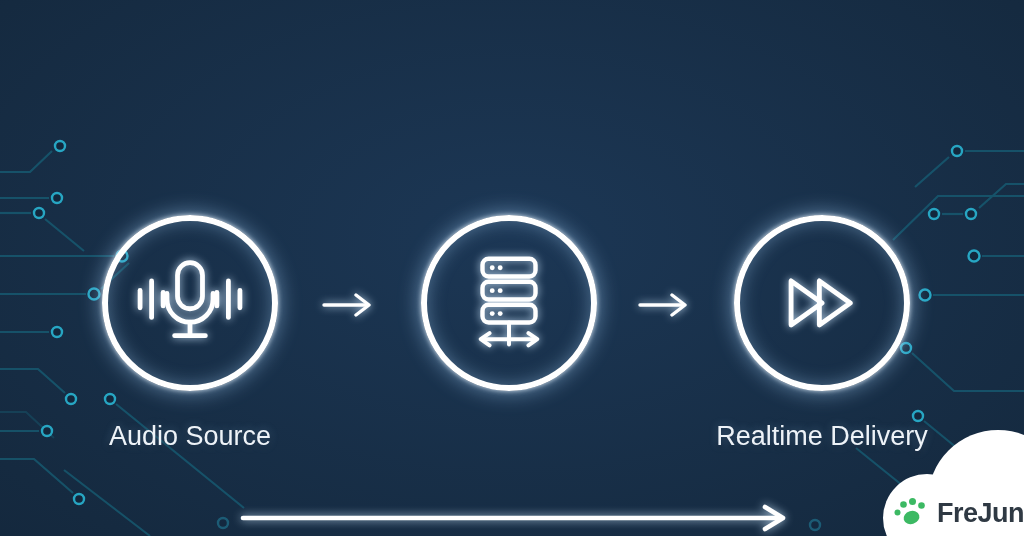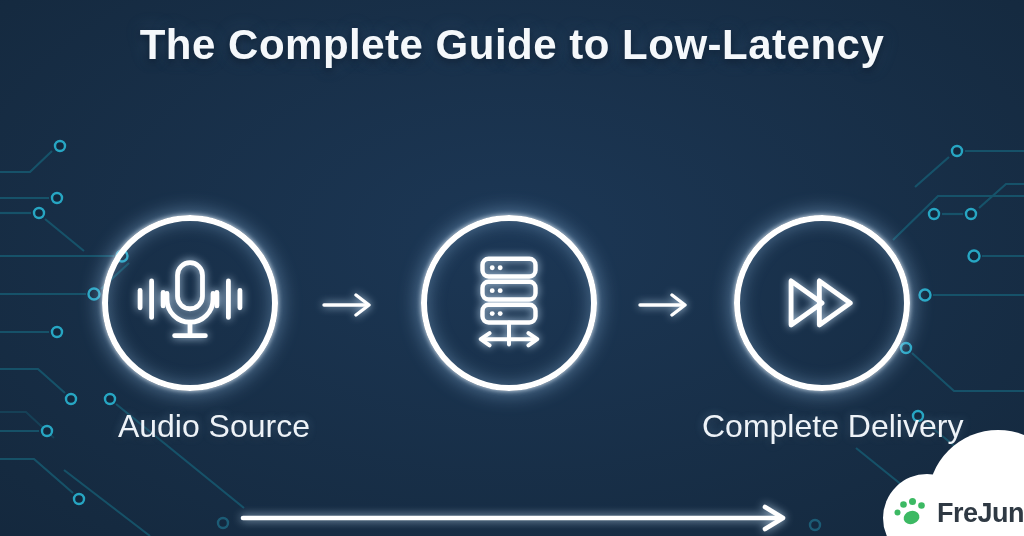--- a/index.html
+++ b/index.html
@@ -23,24 +23,23 @@
   .step1{left:70px;}  .step2{left:389px;}  .step3{left:702px;}
   .ring{
     width:164px;height:164px;margin:0 auto;border-radius:50%;
     border:6px solid #ffffff;
     box-shadow:0 0 20px 3px rgba(170,215,255,.45), 0 0 5px rgba(255,255,255,.85),
                inset 0 0 18px rgba(170,215,255,.38);
     display:flex;align-items:center;justify-content:center;
   }
   .ring svg{filter:drop-shadow(0 0 4px rgba(205,232,255,.9));}
   .step-label{
-    margin-top:19px;color:#eef3f8;font-size:32px;line-height:32px;
+    margin-top:29px;color:#eef3f8;font-size:27px;line-height:32px;
     text-shadow:0 0 8px rgba(150,200,240,.35), 0 2px 5px rgba(5,15,30,.5);
     white-space:nowrap;
-    text-align:right;
   }
   .connector{position:absolute;top:290px;filter:drop-shadow(0 0 4px rgba(205,232,255,.85));}
   .connector1{left:322px;} .connector2{left:638px;}
   .flow-arrow{position:absolute;left:240px;top:503px;filter:drop-shadow(0 0 5px rgba(205,232,255,.8));}
 
   .cloud{position:absolute;right:0;bottom:0;width:175px;height:106px;}
   .cloud-shape{position:absolute;inset:0;}
   .logo-row{
     position:absolute;left:44px;top:66px;display:flex;align-items:center;gap:8px;
   }
@@ -95,21 +94,20 @@
       <circle cx="974" cy="256" r="5.5"></circle>
       <circle cx="925" cy="295" r="5.5"></circle>
       <circle cx="906" cy="348" r="5"></circle>
       <circle cx="918" cy="416" r="5"></circle>
       <circle cx="223" cy="523" r="5" opacity=".4"></circle>
       <circle cx="815" cy="525" r="5" opacity=".4"></circle>
     </g>
   </svg>
 
   <h1 class="title" style="margin:0;">
-    <span>The Complete Guide to Low-Latency</span>
   </h1>
 
   <div class="step step1">
     <div class="ring">
       <svg width="116" height="96" viewBox="0 0 120 100" fill="none" stroke="#ffffff" stroke-width="5" stroke-linecap="round" stroke-linejoin="round">
         <rect x="47" y="8" width="26" height="48" rx="13"></rect>
         <path d="M36 40 v6 a24 24 0 0 0 48 0 v-6"></path>
         <path d="M60 70 V84"></path>
         <path d="M44 84 H76"></path>
         <path d="M8 37 V55"></path>
@@ -155,21 +153,21 @@
     <path d="M34 5 L47 15 L34 25"></path>
   </svg>
 
   <div class="step step3">
     <div class="ring">
       <svg width="106" height="92" viewBox="0 0 120 100" fill="none" stroke="#ffffff" stroke-width="5.5" stroke-linecap="round" stroke-linejoin="round">
         <path d="M25 25 L25 75 L60 50 Z"></path>
         <path d="M57 25 L57 75 L92 50 Z"></path>
       </svg>
     </div>
-    <div class="step-label">Complete Delivery</div>
+    <div class="step-label">Realtime Delivery</div>
   </div>
 
   <svg class="flow-arrow" width="560" height="30" viewBox="0 0 560 30" fill="none" stroke="#ffffff" stroke-width="4.6" stroke-linecap="round" stroke-linejoin="round">
     <path d="M3 15 H540"></path>
     <path d="M525 4 L543 15 L525 26"></path>
   </svg>
 
   <div class="cloud">
     <svg class="cloud-shape" width="175" height="106" viewBox="0 0 175 106">
       <g fill="#ffffff">

